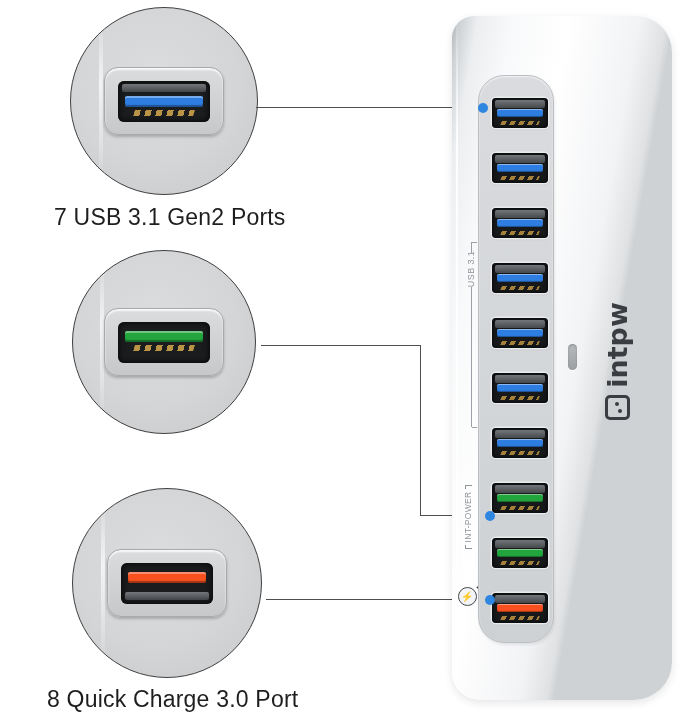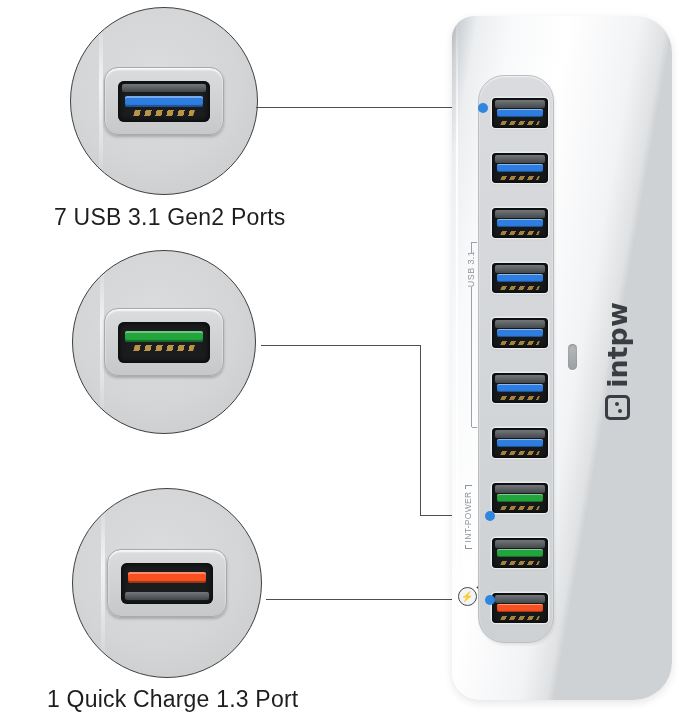--- a/index.html
+++ b/index.html
@@ -125,21 +125,21 @@
     <div class="macro-edge"></div>
     <div class="macro-bezel">
       <div class="macro-open">
         <div class="macro-tab" style="background: rgb(248, 81, 31);"></div>
         <div class="macro-metal" style="top:auto;bottom:4px;"></div>
       </div>
     </div>
   </div>
 
   <div class="big-label l1">7 USB 3.1 Gen2 Ports</div>
-  <div class="big-label l3">1 Quick Charge 1.3 Port</div>
+  <div class="big-label l3">8 Quick Charge 3.0 Port</div>
 
   <div class="cline" style="left: 256px; top: 107px; width: 227px; height: 1px; background: rgb(79, 79, 79);"></div>
   <div class="cline" style="left: 261px; top: 345px; width: 160px; height: 1px; background: rgb(79, 79, 79);"></div>
   <div class="cline" style="left: 420px; top: 345px; width: 1px; height: 171px; background: rgb(79, 79, 79);"></div>
   <div class="cline" style="left: 420px; top: 515px; width: 67px; height: 1px; background: rgb(79, 79, 79);"></div>
   <div class="cline" style="left: 266px; top: 599px; width: 221px; height: 1px; background: rgb(79, 79, 79);"></div>
 
   <div class="device">
     <div class="device-edge-highlight"></div>
 

